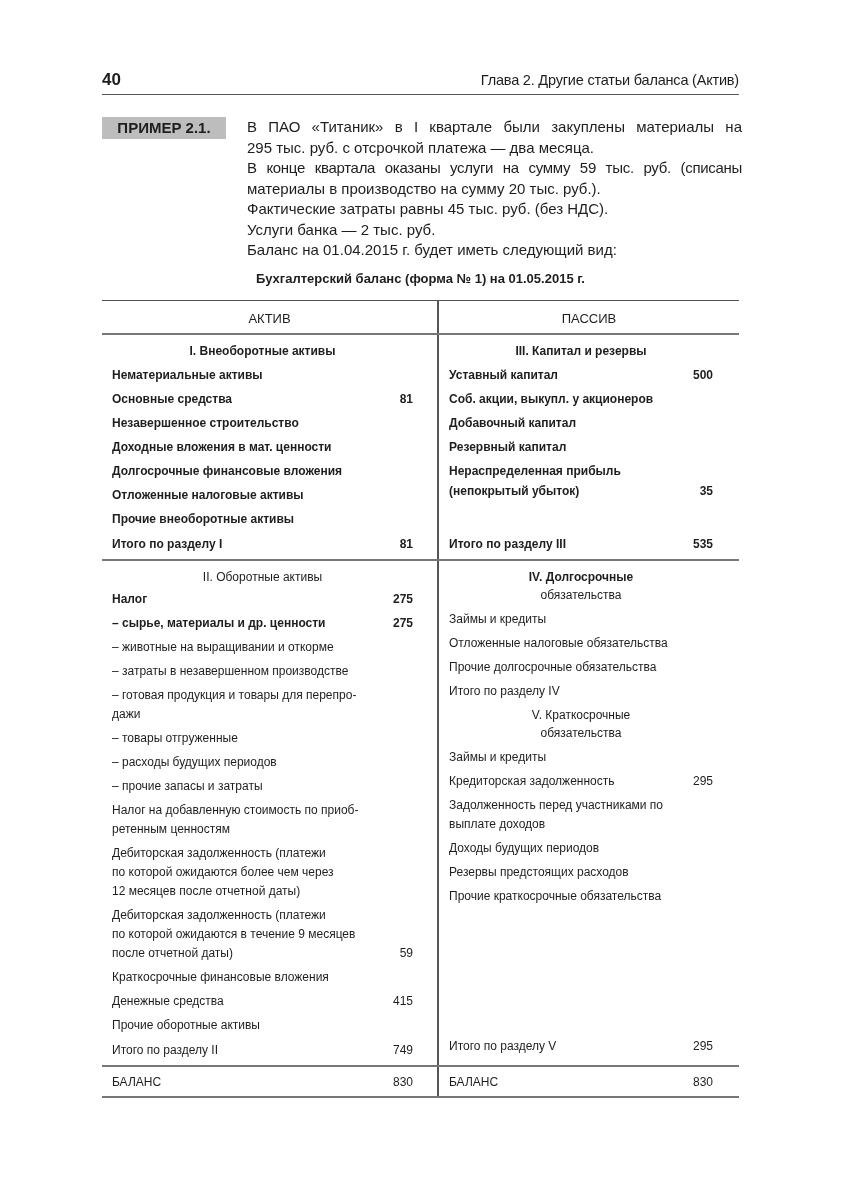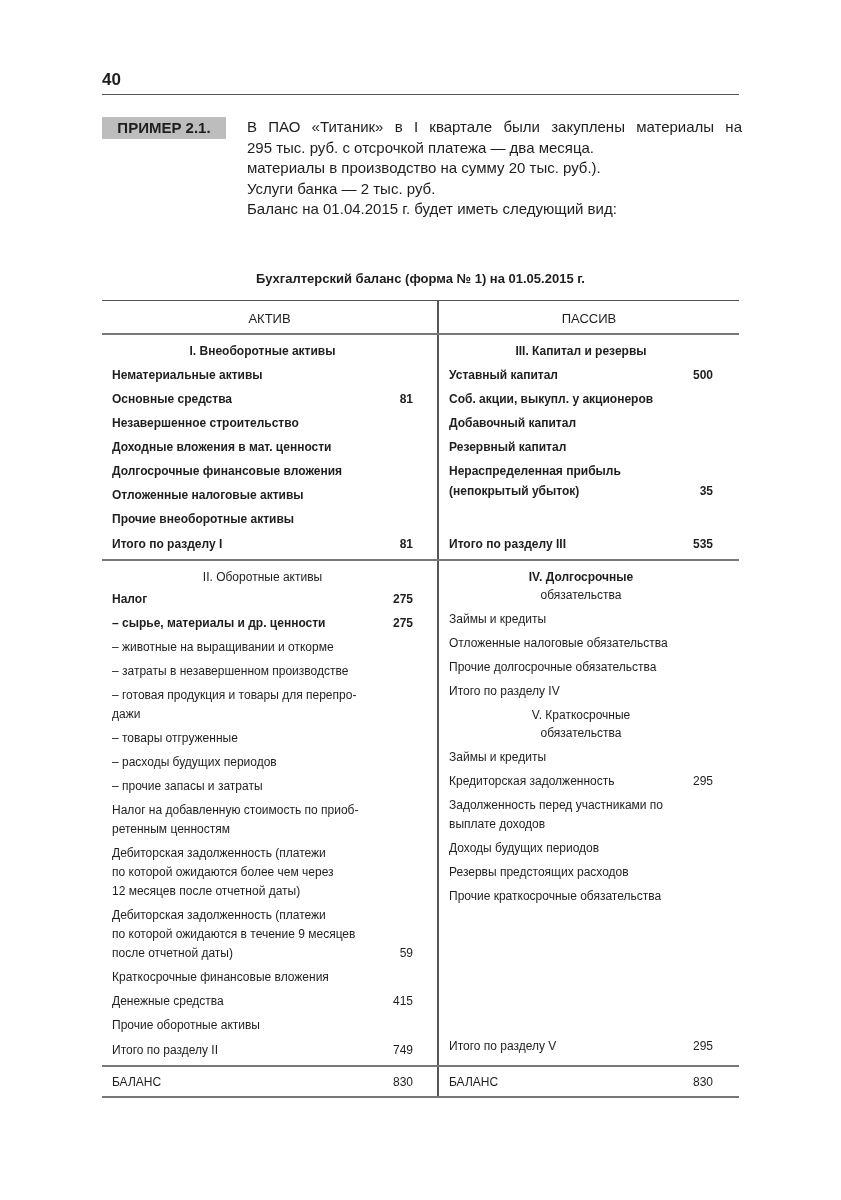--- a/index.html
+++ b/index.html
@@ -21,28 +21,31 @@
   .row { position: absolute; left: 0; right: 16px; font-size: 12px; white-space: nowrap; }
   .row .v { position: absolute; right: 0; top: 0; }
   .bold { font-weight: bold; }
   .center { text-align: center; }
 </style>
 </head>
 <body>
 
 <div class="page-header">
   <span class="page-num">40</span>
+  <span class="chapter">Глава 2. Другие статьи баланса (Актив)</span>
 </div>
 
 <div class="example">
   <div class="badge">ПРИМЕР 2.1.</div>
   <div class="ex-text">
     <div class="justify">В ПАО «Титаник» в I квартале были закуплены материалы на</div>
     <div>295 тыс. руб. с отсрочкой платежа — два месяца.</div>
+    <div class="justify" style="letter-spacing:-0.3px">В конце квартала оказаны услуги на сумму 59 тыс. руб. (списаны</div>
     <div>материалы в производство на сумму 20 тыс. руб.).</div>
+    <div>Фактические затраты равны 45 тыс. руб. (без НДС).</div>
     <div>Услуги банка — 2 тыс. руб.</div>
     <div>Баланс на 01.04.2015 г. будет иметь следующий вид:</div>
   </div>
 </div>
 
 <div class="table-title">Бухгалтерский баланс (форма № 1) на 01.05.2015 г.</div>
 
 <div class="tbl">
   <div class="col-div"></div>
 

